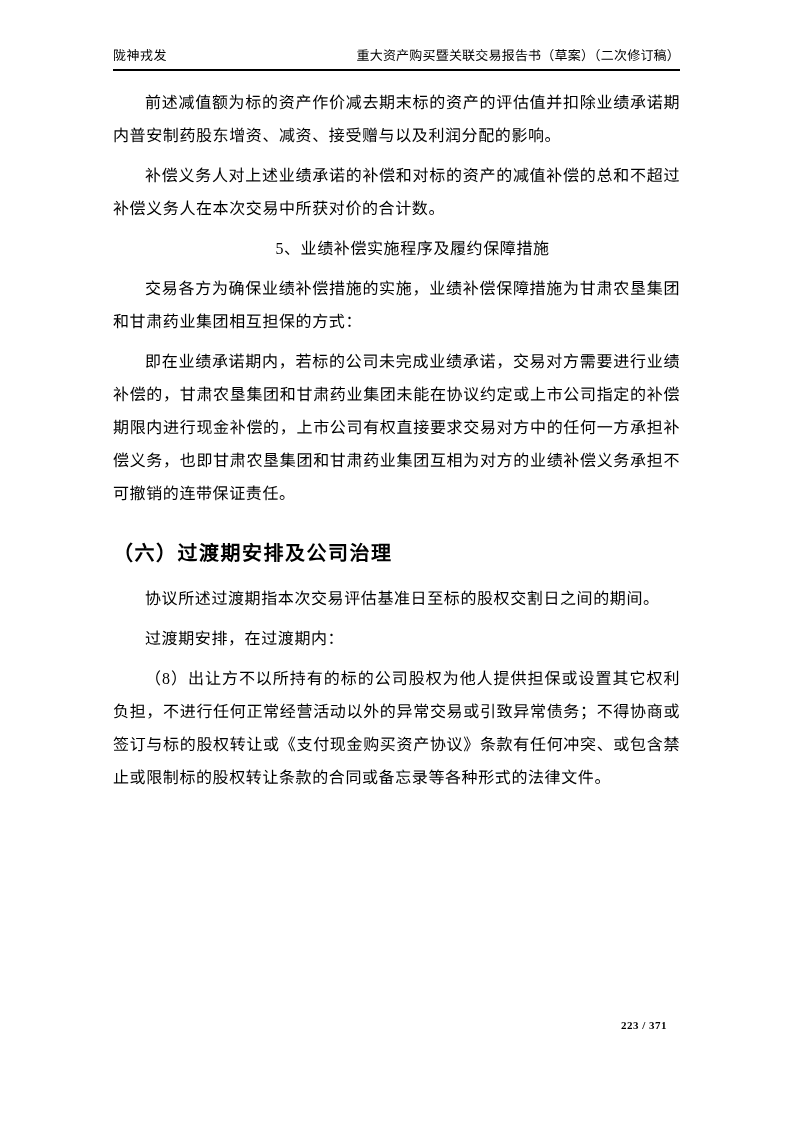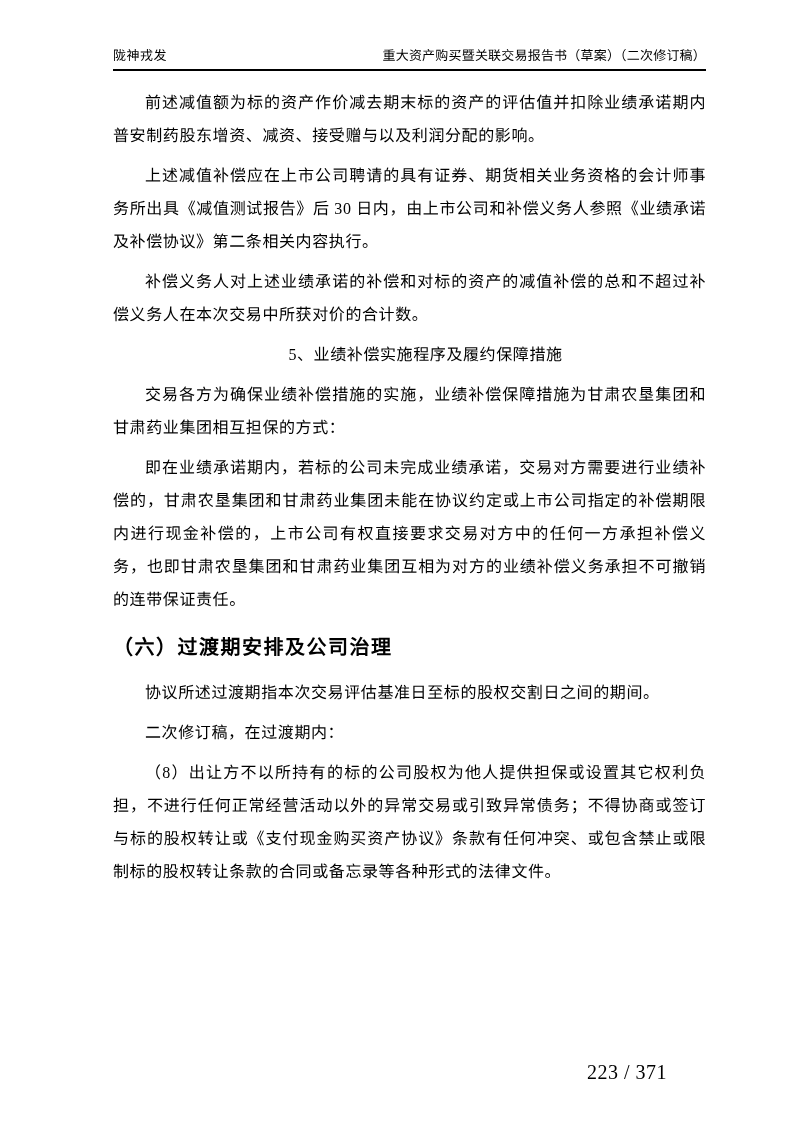--- a/index.html
+++ b/index.html
@@ -13,21 +13,21 @@
     position: relative;
     overflow: hidden;
     color: #000000;
     font-family: "Liberation Serif", "DejaVu Serif", serif;
     -webkit-font-smoothing: antialiased;
   }
   .page {
     position: absolute;
     inset: 0;
     box-sizing: border-box;
-    padding: 48px 87px 0 113px;
+    padding: 48px 113px 0 113px;
     background: #ffffff;
   }
   
   .header {
     display: flex;
     justify-content: space-between;
     align-items: flex-end;
     border-bottom: 2px solid #000000;
     padding-bottom: 5px;
     font-size: 13px;
@@ -51,54 +51,52 @@
   .num-heading {
     text-align: center;
   }
   .section-heading {
     font-family: "Liberation Sans", "DejaVu Sans", sans-serif;
     font-weight: bold;
     font-size: 20px;
     line-height: 30px;
     letter-spacing: 1.5px;
     text-indent: 0;
-    margin: 16px 0 14px 0;
+    margin: 28px 0 14px 0;
   }
   
   .footer {
     position: absolute;
     top: 1016px;
     right: 126px;
-    font-size: 20px;
+    font-size: 11px;
     line-height: 18px;
-    font-weight: normal;
+    font-weight: bold;
     letter-spacing: 0.5px;
-    margin-top: 47px;
   }
 </style>
 </head>
 <body>
 
 <div class="page">
 
   <div class="header">
     <span class="left">陇神戎发</span>
     <span class="right">重大资产购买暨关联交易报告书（草案）（二次修订稿）</span>
   </div>
 
   <div class="content">
     <p class="para">前述减值额为标的资产作价减去期末标的资产的评估值并扣除业绩承诺期内普安制药股东增资、减资、接受赠与以及利润分配的影响。</p>
-    <p class="para">上述减值补偿应在上市公司聘请的具有证券、期货相关业务资格的会计师事务所出具《减值测试报告》后 30 日内，由上市公司和补偿义务人参照《业绩承诺及补偿协议》第二条相关内容执行。</p>
     <p class="para">补偿义务人对上述业绩承诺的补偿和对标的资产的减值补偿的总和不超过补偿义务人在本次交易中所获对价的合计数。</p>
     <p class="num-heading">5、业绩补偿实施程序及履约保障措施</p>
     <p class="para">交易各方为确保业绩补偿措施的实施，业绩补偿保障措施为甘肃农垦集团和甘肃药业集团相互担保的方式：</p>
     <p class="para">即在业绩承诺期内，若标的公司未完成业绩承诺，交易对方需要进行业绩补偿的，甘肃农垦集团和甘肃药业集团未能在协议约定或上市公司指定的补偿期限内进行现金补偿的，上市公司有权直接要求交易对方中的任何一方承担补偿义务，也即甘肃农垦集团和甘肃药业集团互相为对方的业绩补偿义务承担不可撤销的连带保证责任。</p>
     <h2 class="section-heading">（六）过渡期安排及公司治理</h2>
     <p class="para">协议所述过渡期指本次交易评估基准日至标的股权交割日之间的期间。</p>
-    <p class="para">二次修订稿，在过渡期内：</p>
+    <p class="para">过渡期安排，在过渡期内：</p>
     <p class="para">（8）出让方不以所持有的标的公司股权为他人提供担保或设置其它权利负担，不进行任何正常经营活动以外的异常交易或引致异常债务；不得协商或签订与标的股权转让或《支付现金购买资产协议》条款有任何冲突、或包含禁止或限制标的股权转让条款的合同或备忘录等各种形式的法律文件。</p>
   </div>
 
   <div class="footer">
     <span>223 / 371</span>
   </div>
 
 </div>
 
 </body></html>

